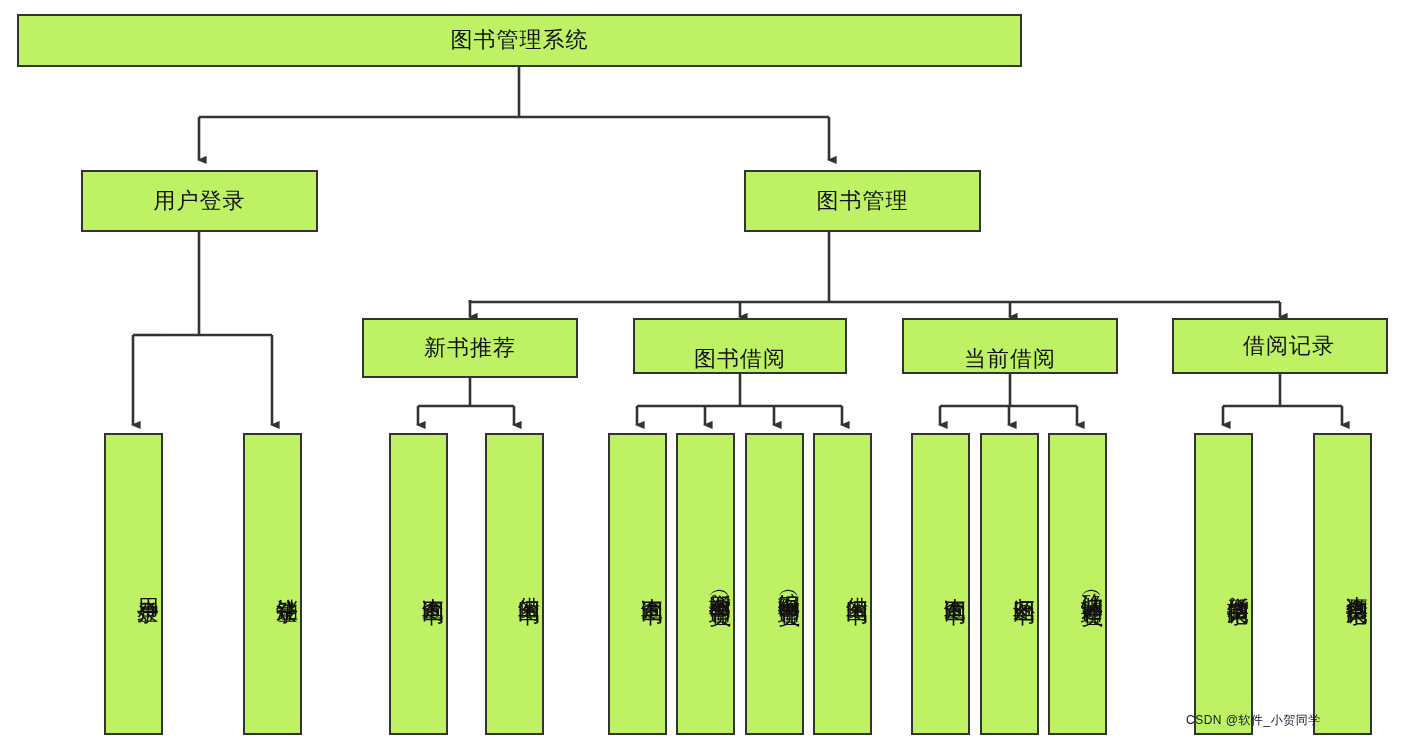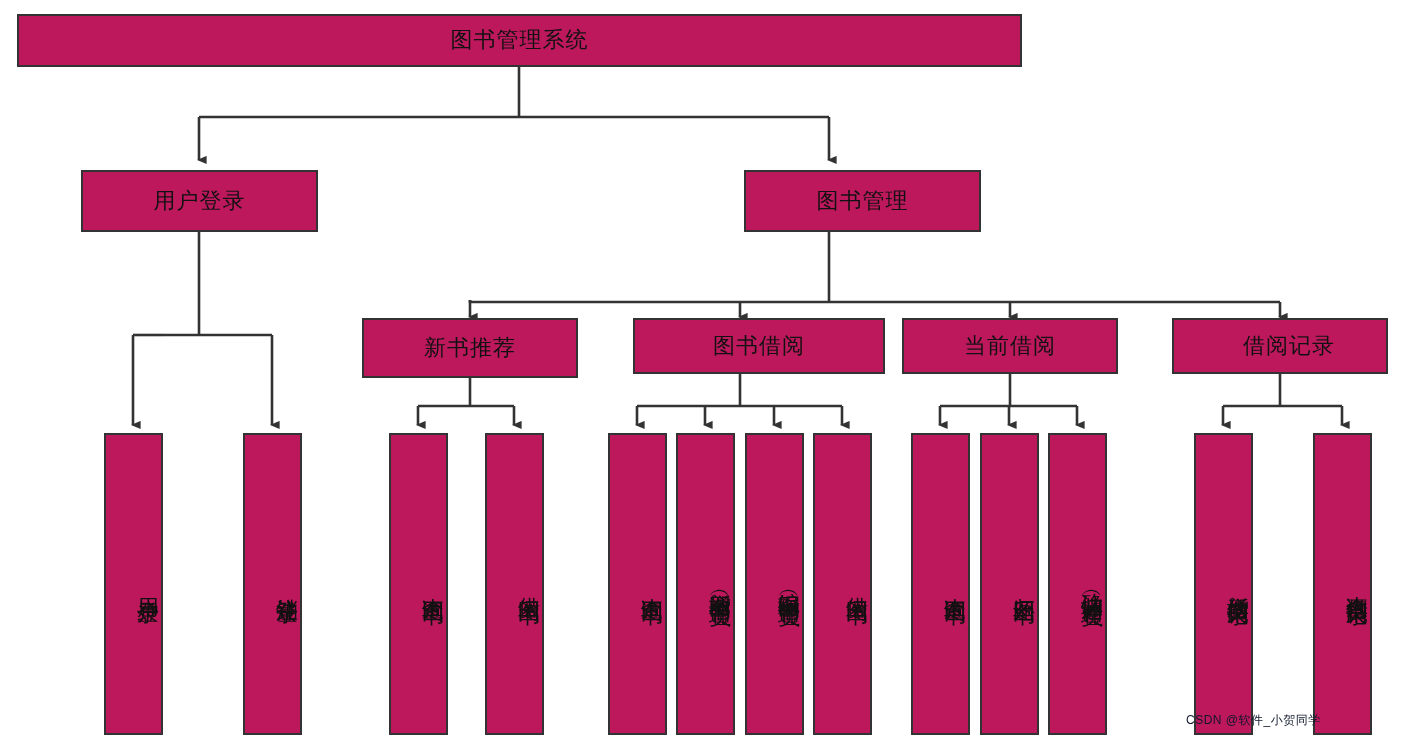--- a/index.html
+++ b/index.html
@@ -17,21 +17,21 @@
   }
   svg.wires{
     position:absolute;
     left:0;top:0;
     width:1405px;height:747px;
     pointer-events:none;
   }
   .node{
     position:absolute;
     box-sizing:border-box;
-    background:#be185d;
+    background:#bef264;
     border:2px solid #333333;
     display:flex;
     align-items:center;
     justify-content:center;
     color:#111111;
     overflow:hidden;
   }
   .node.h{
     font-size:22px;
     line-height:1.2;
@@ -134,24 +134,24 @@
   <div class="node h" style="left:81px;top:170px;width:237px;height:62px;">
     <span>用户登录</span>
   </div>
   <div class="node h" style="left:744px;top:170px;width:237px;height:62px;">
     <span>图书管理</span>
   </div>
 
   <div class="node h" style="left:362px;top:318px;width:216px;height:60px;">
     <span>新书推荐</span>
   </div>
-  <div class="node h" style="left:633px;top:318px;width:252px;height:56px;">
+  <div class="node h" style="left:633px;top:318px;width:214px;height:56px;align-items:flex-end;">
     <span>图书借阅</span>
   </div>
-  <div class="node h" style="left:902px;top:318px;width:216px;height:56px;">
+  <div class="node h" style="left:902px;top:318px;width:216px;height:56px;align-items:flex-end;">
     <span>当前借阅</span>
   </div>
   <div class="node h" style="left:1172px;top:318px;width:216px;height:56px;padding-left:24px;">
     <span>借阅记录</span>
   </div>
 
   <div class="node v" style="left:104px;top:433px;width:59px;height:302px;">
     <span class="vtxt">用户登录</span>
   </div>
   <div class="node v" style="left:243px;top:433px;width:59px;height:302px;">

